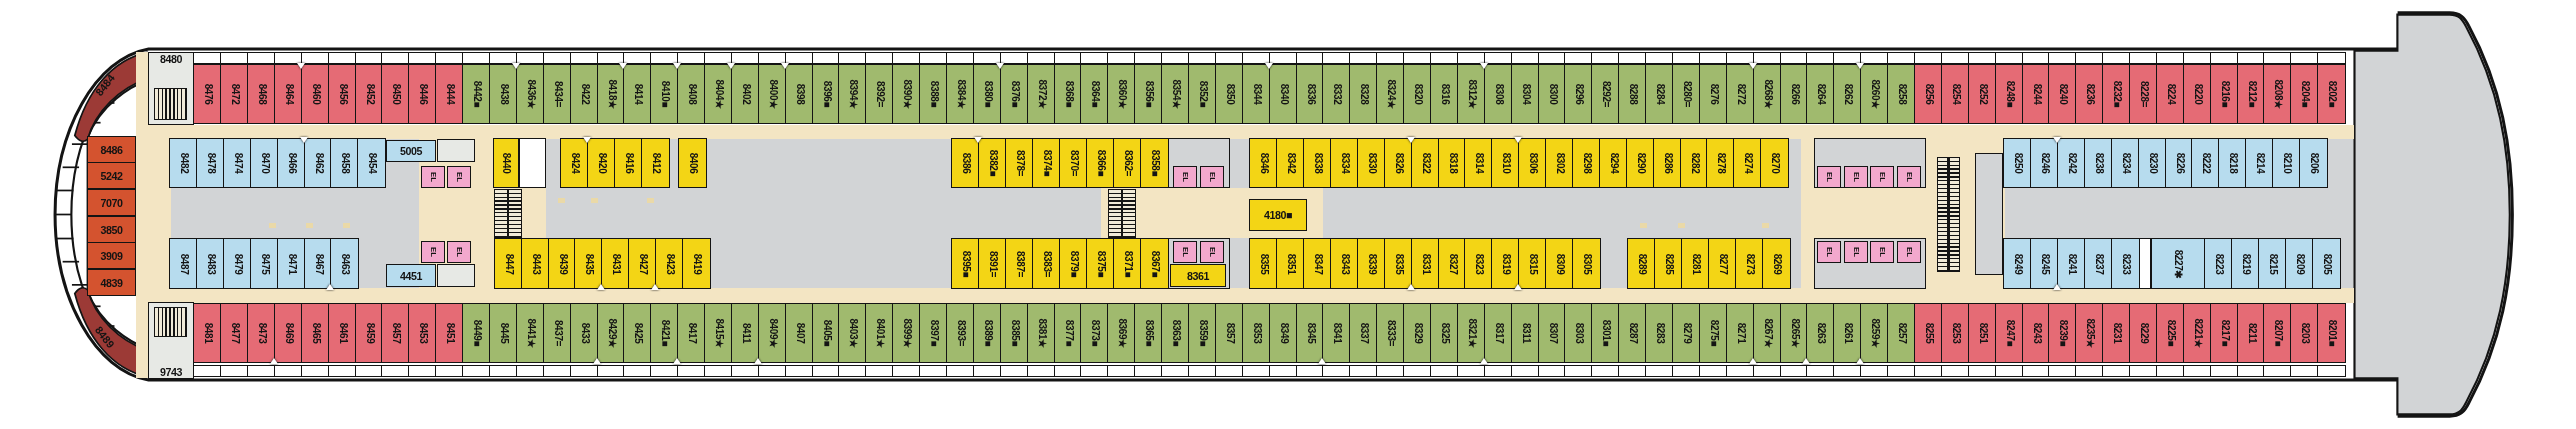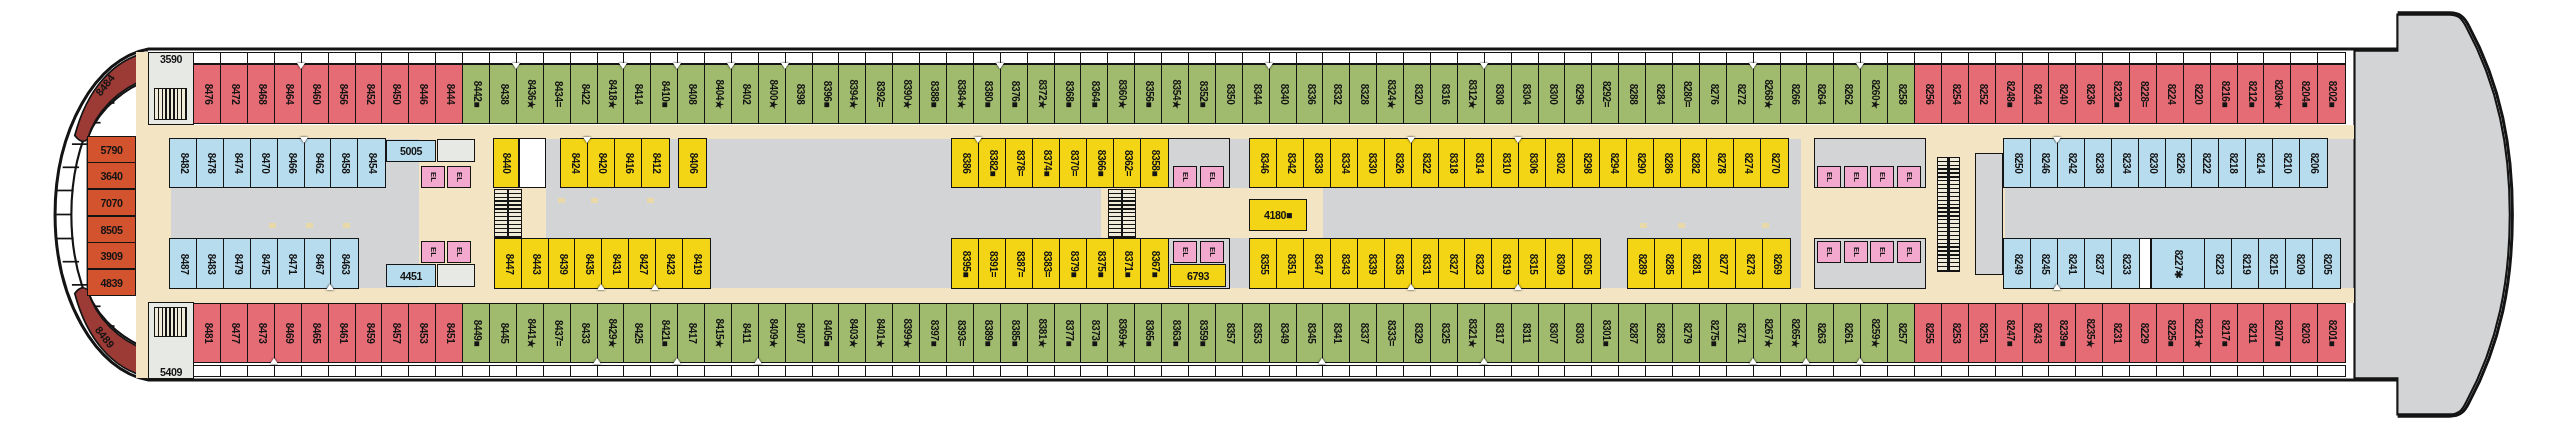--- a/index.html
+++ b/index.html
@@ -1139,46 +1139,46 @@
       <div class="abs cell flex blue" style="left: 386px; top: 140px; width: 50px; height: 22px;">
         <span class="hlab">5005</span>
       </div>
       <div class="abs cell flex blue" style="left: 386px; top: 264px; width: 50px; height: 23px;">
         <span class="hlab">4451</span>
       </div>
       <div class="abs cell flex yellow" style="left: 1249px; top: 199px; width: 58px; height: 32px;">
         <span class="hlab">4180■</span>
       </div>
       <div class="abs cell flex yellow" style="left: 1170px; top: 264px; width: 56px; height: 23px;">
-        <span class="hlab">6793</span>
+        <span class="hlab">8361</span>
       </div>
       <div class="abs cell blue" style="left: 2151px; top: 238px; width: 54px; height: 51px;">
         <span class="vlab">8227✱</span>
       </div>
       <div class="abs cell flex orange" style="left: 87px; top: 136px; width: 49px; height: 27px;">
-        <span class="hlab">5790</span>
+        <span class="hlab">8486</span>
       </div>
       <div class="abs cell flex orange" style="left: 87px; top: 162px; width: 49px; height: 27px;">
-        <span class="hlab">3640</span>
+        <span class="hlab">5242</span>
       </div>
       <div class="abs cell flex orange" style="left: 87px; top: 189px; width: 49px; height: 27px;">
         <span class="hlab">7070</span>
       </div>
       <div class="abs cell flex orange" style="left: 87px; top: 216px; width: 49px; height: 27px;">
-        <span class="hlab">8505</span>
+        <span class="hlab">3850</span>
       </div>
       <div class="abs cell flex orange" style="left: 87px; top: 242px; width: 49px; height: 27px;">
         <span class="hlab">3909</span>
       </div>
       <div class="abs cell flex orange" style="left: 87px; top: 269px; width: 49px; height: 27px;">
         <span class="hlab">4839</span>
       </div>
       <div class="abs cell flex pale" style="left: 148px; top: 52px; width: 46px; height: 73px; align-items: flex-start;">
-        <span class="hlab">3590</span>
+        <span class="hlab">8480</span>
       </div>
       <div class="abs cell flex pale" style="left: 148px; top: 302px; width: 46px; height: 77px; align-items: flex-end;">
-        <span class="hlab">5409</span>
+        <span class="hlab">9743</span>
       </div>
       <div class="wlab" style="left: 93px; top: 79px; transform: rotate(-52deg);">8484</div>
       <div class="wlab" style="left: 93px; top: 331px; transform: rotate(52deg);">8489</div>
     </div>
 </div>
 
 
 </body></html>

